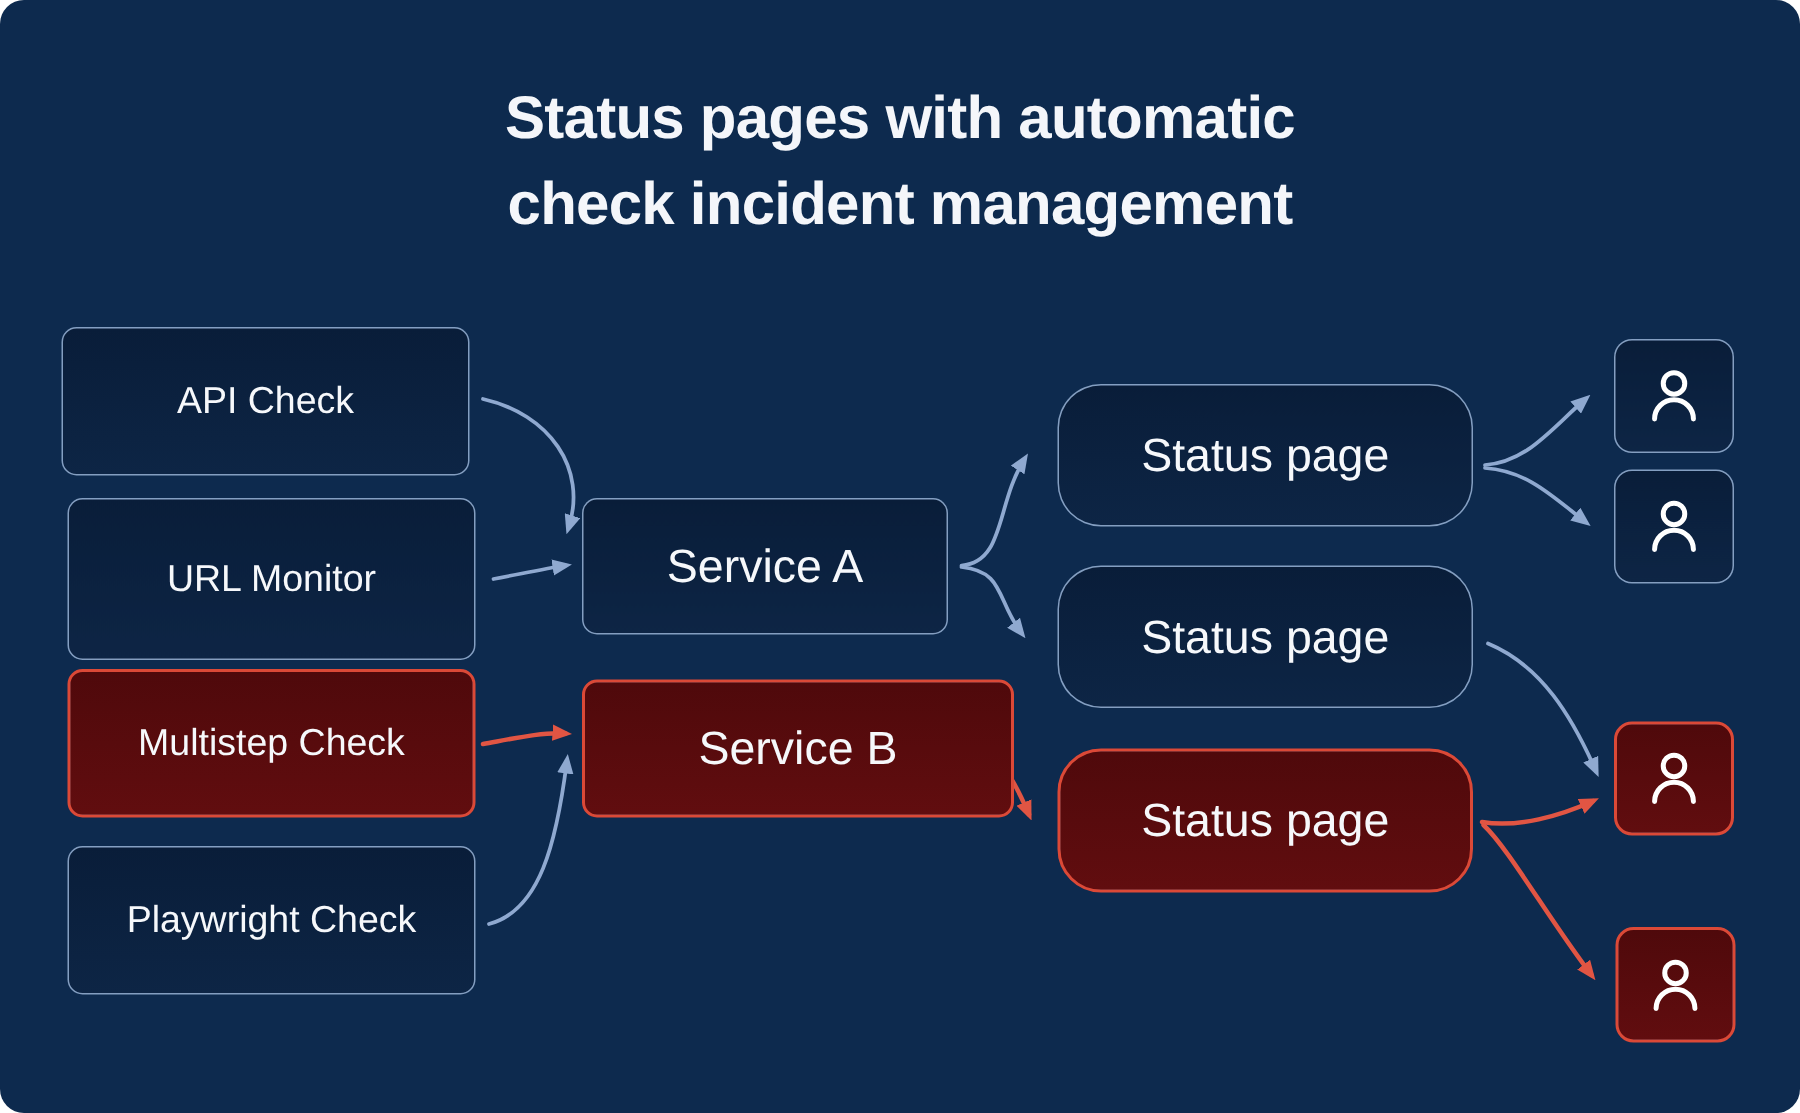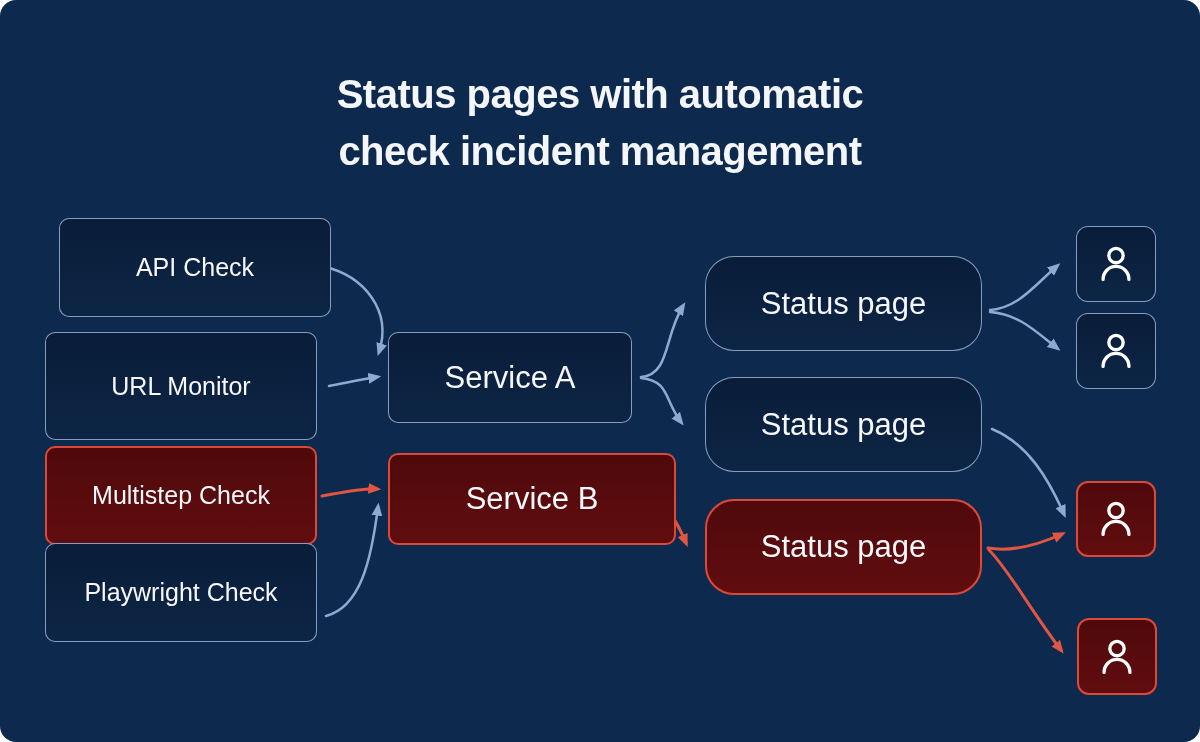--- a/index.html
+++ b/index.html
@@ -2,21 +2,21 @@
 <html><head>
 <meta charset="utf-8">
 <style>
   html,body{margin:0;padding:0;background:#ffffff;}
   body{font-family:"Liberation Sans",sans-serif;}
   .canvas{
     position:relative;width:1200px;height:742px;
     background:#0d2a4e;border-radius:16px;overflow:hidden;
   }
   .title{
-    position:absolute;top:50px;left:0;right:0;margin:16px;
+    position:absolute;top:50px;left:0;right:0;margin:1px;
     text-align:center;color:#f4f6fa;font-size:40px;line-height:57px;
     font-weight:600;letter-spacing:-0.5px;
   }
   .node{
     position:absolute;display:flex;align-items:center;justify-content:center;
     border-radius:10px;color:#f6f8fb;box-sizing:border-box;
   }
   .node.navy{
     background:linear-gradient(180deg,#091d39 0%,#0d2545 100%);
     border:1px solid rgba(154,181,216,0.85);
@@ -57,30 +57,30 @@
     <path class="arrow-b" d="M 641 377 C 670 375, 664 336, 683 306" marker-end="url(#ab)"></path>
     <path class="arrow-b" d="M 641 378 C 670 381, 664 400, 681 422" marker-end="url(#ab)"></path>
     <path class="arrow-r" d="M 645 499 C 668 502, 677 522, 686 543" marker-end="url(#ar)"></path>
     <path class="arrow-b" d="M 990 310 C 1018 308, 1034 286, 1057 266" marker-end="url(#ab)"></path>
     <path class="arrow-b" d="M 990 312 C 1018 314, 1034 330, 1057 348" marker-end="url(#ab)"></path>
     <path class="arrow-b" d="M 992 429 C 1028 444, 1048 478, 1064 514" marker-end="url(#ab)"></path>
     <path class="arrow-r" d="M 988 548 C 1012 552, 1040 544, 1062 534" marker-end="url(#ar)"></path>
     <path class="arrow-r" d="M 989 550 C 1006 566, 1032 612, 1061 650" marker-end="url(#ar)"></path>
   </svg>
 
-  <div class="node navy check" style="left:59px;top:218px;width:272px;height:99px">
+  <div class="node navy check" style="left:41px;top:218px;width:272px;height:99px">
     <span>API Check</span>
   </div>
   <div class="node navy check" style="left:45px;top:332px;width:272px;height:108px">
     <span>URL Monitor</span>
   </div>
   <div class="node red check" style="left:45px;top:446px;width:272px;height:99px">
     <span>Multistep Check</span>
   </div>
-  <div class="node navy check" style="left:45px;top:543px;width:272px;height:99px">
+  <div class="node navy check" style="left:45px;top:564px;width:272px;height:99px">
     <span>Playwright Check</span>
   </div>
 
   <div class="node navy service" style="left:388px;top:332px;width:244px;height:91px">
     <span>Service A</span>
   </div>
   <div class="node red service" style="left:388px;top:453px;width:288px;height:92px">
     <span>Service B</span>
   </div>
 

